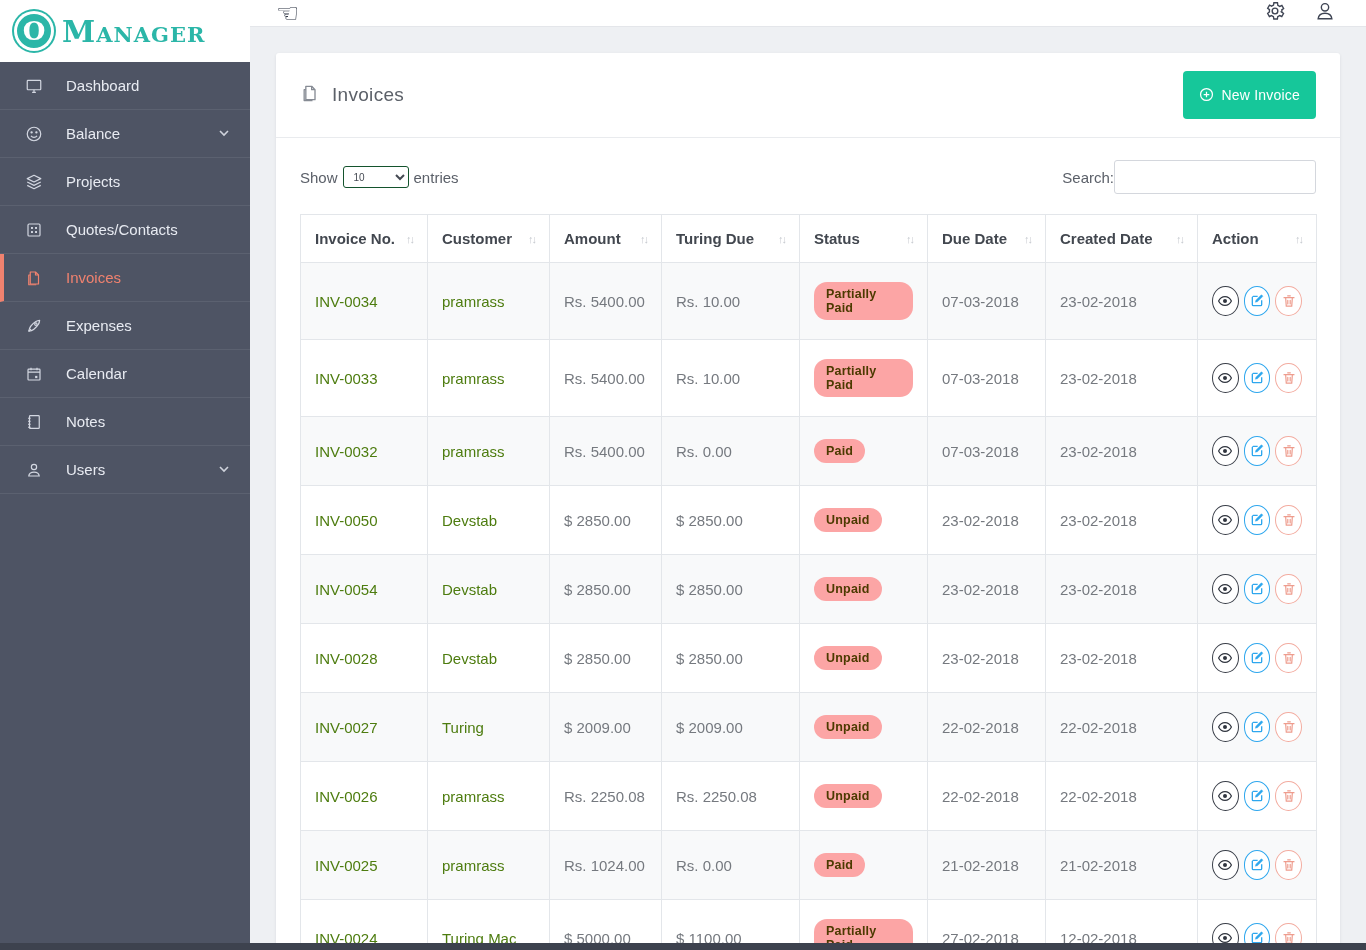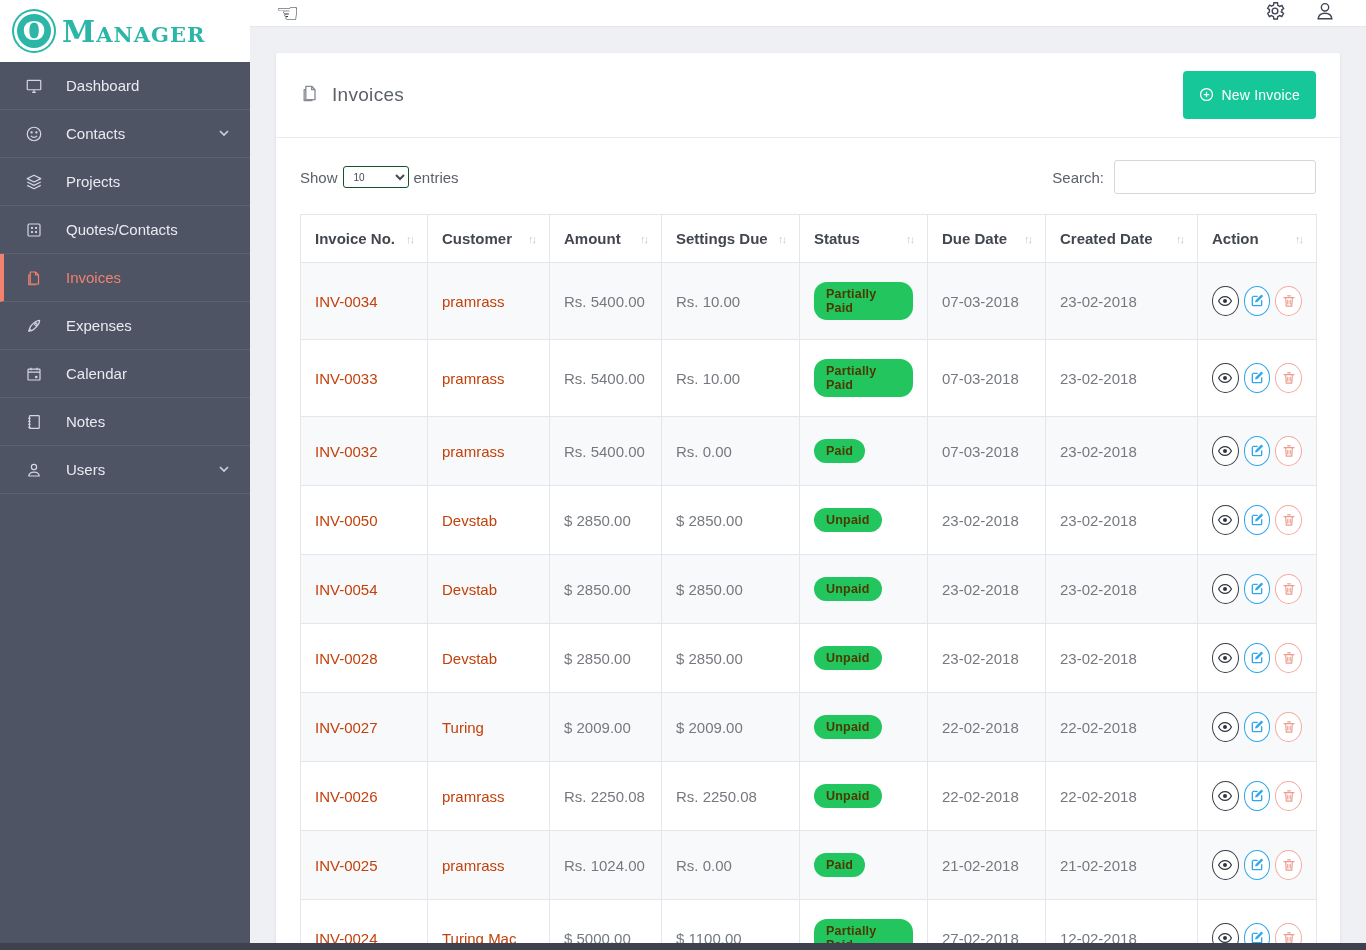--- a/index.html
+++ b/index.html
@@ -47,34 +47,34 @@
   .btn-new { background:#16c79a; color:#fff; border:none; border-radius:4px; font-size:14px;
     font-family:inherit; padding:16px 16px; display:flex; gap:8px; cursor:pointer; letter-spacing:.2px; }
   .btn-new svg { width:15px; height:15px; }
 
   .card-body { padding:22px 24px 18px 24px; }
   .controls { display:flex; align-items:center; justify-content:space-between; margin-bottom:20px;
     color:#5a5f68; font-size:15px; }
   .show-group { display:flex; align-items:center; gap:5px; }
   .page-size { width:66px; height:22px; border:1px solid #14532d; border-radius:3px; font-size:10px;
     color:#454a53; font-family:inherit; padding:0 6px; background:#fff; }
-  .search-group { display:flex; align-items:center; gap:10px; }
+  .search-group { display:flex; align-items:center; }
   .search-input { width:202px; height:34px; border:1px solid #d4d7dd; border-radius:3px; font-size:14px;
     font-family:inherit; padding:0 8px; color:#454a53; }
 
   
   table.inv { width:100%; border-collapse:collapse; table-layout:fixed; }
   .inv th, .inv td { border:1px solid #e3e6ea; text-align:left; }
   .inv th { font-size:15px; font-weight:bold; color:#42474f; padding:15px 12px 15px 14px; }
   .inv th .th-wrap { display:flex; align-items:center; justify-content:space-between; }
   .inv th .sort { color:#c6c9cf; font-size:11px; letter-spacing:-2px; font-weight:normal; padding-right:2px; }
   .inv td { font-size:15px; color:#75797f; padding:19px 14px; }
   .inv tbody tr:nth-child(odd) { background:#f8f9fa; }
-  .inv td.cell-link { color:#c2410c; cursor:pointer; }
-  .badge { display:inline-block; background:#22c55e; color:#4c3a00; font-size:12.5px; font-weight:bold;
+  .inv td.cell-link { color:#4d7c0f; cursor:pointer; }
+  .badge { display:inline-block; background:#fca5a5; color:#4c3a00; font-size:12.5px; font-weight:bold;
     padding:5px 12px; border-radius:13px; letter-spacing:.2px; }
   .actions { display:flex; gap:5px; align-items:center; }
   .act-btn { width:30px; height:30px; border-radius:50%; background:#fff; display:flex; align-items:center;
     justify-content:center; cursor:pointer; padding:0; }
   .act-btn svg { width:16px; height:16px; }
   .act-view { border:1px solid #3a3f49; color:#30353f; }
   .act-edit { border:1px solid #2ea7ee; color:#2ea7ee; }
   .act-del  { border:1px solid #f3aca0; color:#ee9c8d; }
 
   .bottom-strip { position:absolute; left:0; right:0; bottom:0; height:7px; background:#3d424e; }
@@ -103,21 +103,21 @@
 
       <div class="nav-item">
         <span class="nicon">
           <svg class="ic" viewBox="0 0 24 24" fill="none" stroke="currentColor" stroke-width="1.6">
               <circle cx="12" cy="12" r="9"></circle>
               <circle cx="8.8" cy="9.8" r="0.8" fill="currentColor"></circle>
               <circle cx="15.2" cy="9.8" r="0.8" fill="currentColor"></circle>
               <path d="M8 14.5c1 1.4 2.4 2.1 4 2.1s3-.7 4-2.1"></path>
             </svg>
         </span>
-        <span class="nlabel">Contacts</span>
+        <span class="nlabel">Balance</span>
         <span class="chev">
           <svg class="chev-ic" viewBox="0 0 12 12" fill="none" stroke="currentColor" stroke-width="1.6">
               <path d="M2 4l4 4 4-4"></path>
             </svg>
         </span>
       </div>
 
       <div class="nav-item">
         <span class="nicon">
           <svg class="ic" viewBox="0 0 24 24" fill="none" stroke="currentColor" stroke-width="1.6" stroke-linejoin="round">
@@ -289,21 +289,21 @@
                     </span>
                   </th>
                 <th>
                     <span class="th-wrap">
                       <span>Amount</span>
                       <span class="sort">↑↓</span>
                     </span>
                   </th>
                 <th>
                     <span class="th-wrap">
-                      <span>Settings Due</span>
+                      <span>Turing Due</span>
                       <span class="sort">↑↓</span>
                     </span>
                   </th>
                 <th>
                     <span class="th-wrap">
                       <span>Status</span>
                       <span class="sort">↑↓</span>
                     </span>
                   </th>
                 <th>

